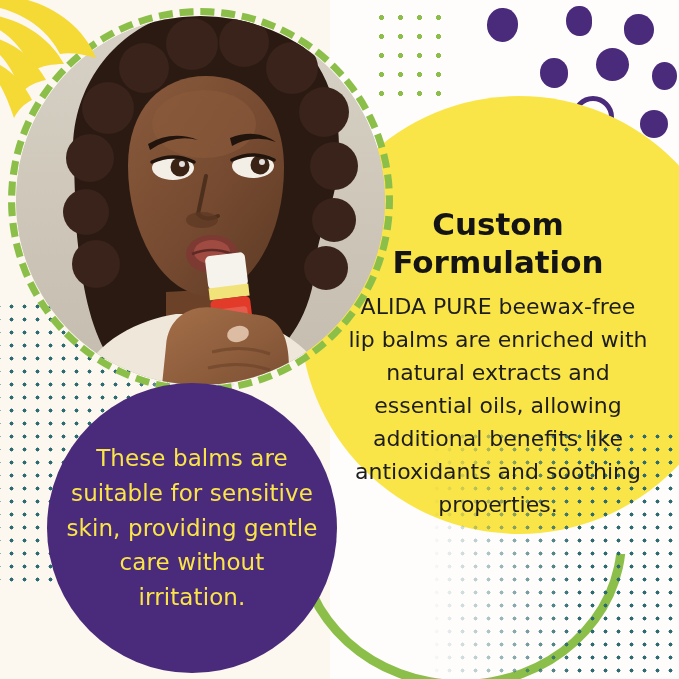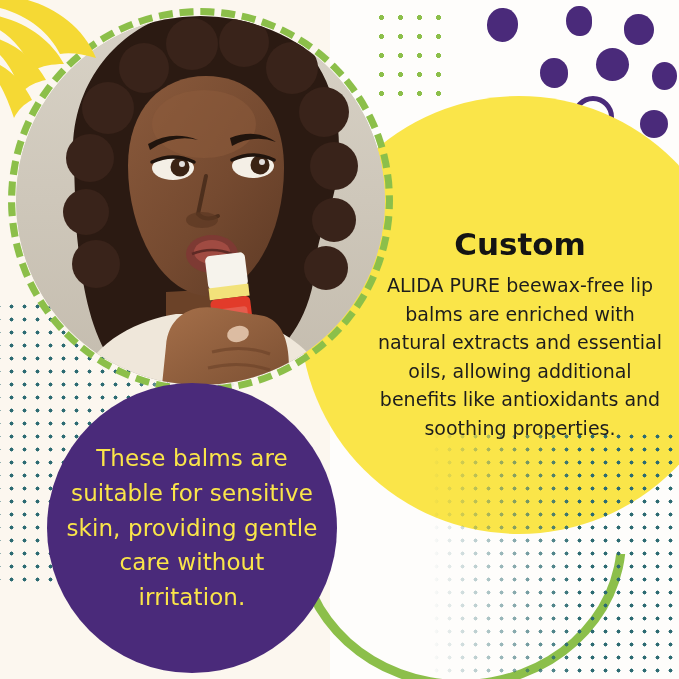--- a/index.html
+++ b/index.html
@@ -115,35 +115,34 @@
     font-size: 23px;
     line-height: 1.52;
     text-align: center;
     width: 252px;
     letter-spacing: .1px;
   }
 
   
   .right-col {
     position: absolute;
-    left: 370px; top: 205px;
+    left: 348px; top: 205px;
     width: 300px;
-    margin-top: 20px;
   }
   .heading {
     color: #141414;
     font-size: 31px;
     font-weight: bold;
     line-height: 1.24;
     text-align: center;
     margin: 0 0 8px 0;
   }
   .body-copy {
     color: #1d1d1d;
-    font-size: 19px;
+    font-size: 22px;
     line-height: 1.50;
     text-align: center;
     margin: 0;
   }
 
   
   .green-arc {
     position: absolute;
     left: 296px; top: 389px;
     width: 330px; height: 300px;
@@ -275,17 +274,18 @@
     </g>
   </svg>
 
   <div class="purple-circle">
     <div class="purple-text">These balms are suitable for sensitive skin, providing gentle care without irritation.</div>
   </div>
 
   <div class="right-col">
     <h2 class="heading">
       <span>Custom</span><br>
+      <span>Formulation</span>
     </h2>
     <p class="body-copy">ALIDA PURE beewax-free lip balms are enriched with natural extracts and essential oils, allowing additional benefits like antioxidants and soothing properties.</p>
   </div>
 
 </div>
 
 </body></html>

